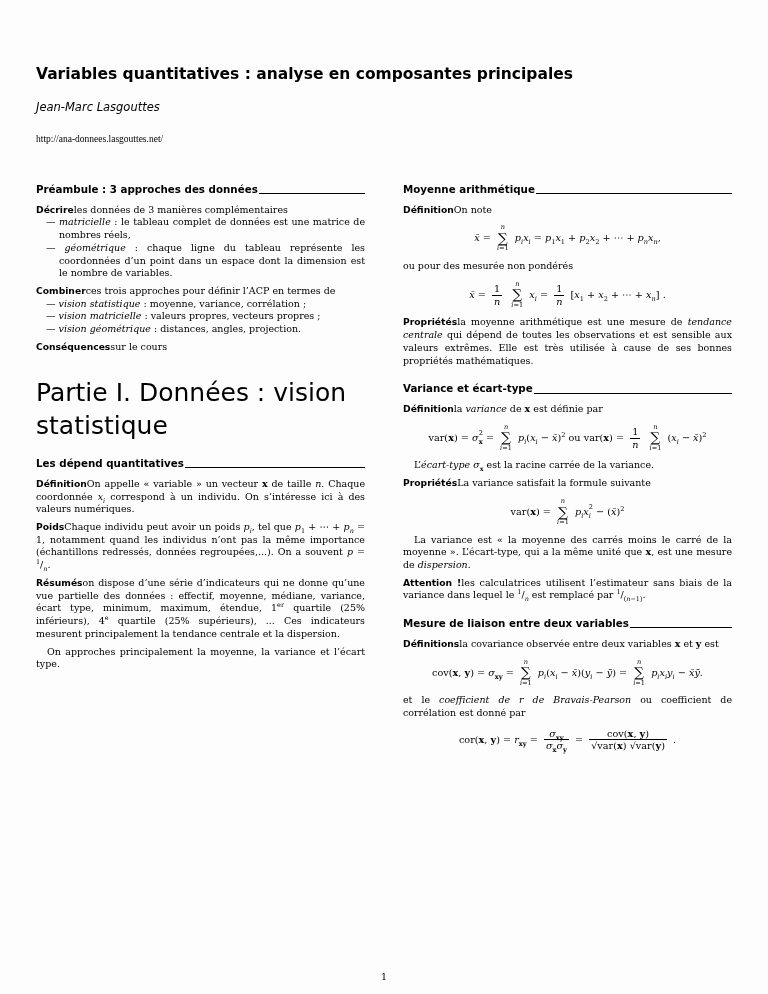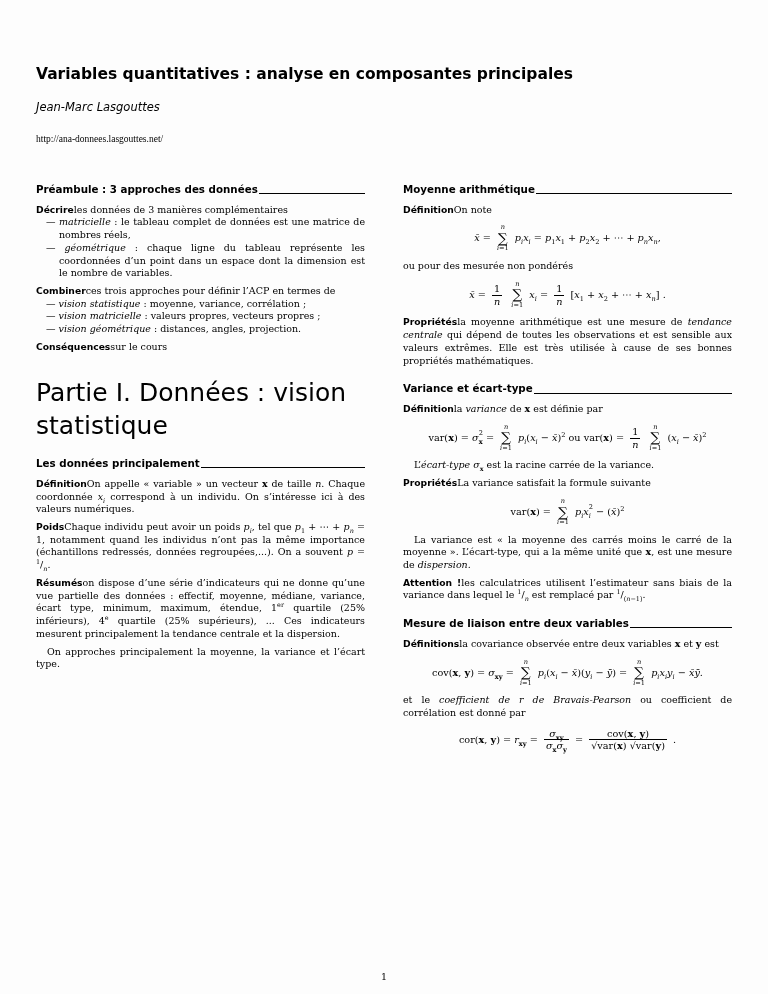--- a/index.html
+++ b/index.html
@@ -131,21 +131,21 @@
         <li>— <i>vision statistique</i> : moyenne, variance, corrélation ;</li>
         <li>— <i>vision matricielle</i> : valeurs propres, vecteurs propres ;</li>
         <li>— <i>vision géométrique</i> : distances, angles, projection.</li>
       </ul>
 
       <p class="para"><span class="plabel">Conséquences</span><span>sur le cours</span></p>
 
       <h2 class="part-title">Partie I. Données : vision statistique</h2>
 
       <div class="sec-head">
-        <span>Les données principalement</span>
+        <span>Les dépend quantitatives</span>
       </div>
 
       <p class="para"><span class="plabel">Définition</span><span>On appelle « variable » un vecteur <b>x</b> de taille <i>n</i>. Chaque coordonnée <i>x<sub>i</sub></i> correspond à un individu. On s’intéresse ici à des valeurs numériques.</span></p>
 
       <p class="para"><span class="plabel">Poids</span><span>Chaque individu peut avoir un poids <i>p<sub>i</sub></i>, tel que <i>p</i><sub>1</sub> + ⋯ + <i>p<sub>n</sub></i> = 1, notamment quand les individus n’ont pas la même importance (échantillons redressés, données regroupées,...). On a souvent <i>p</i> = <sup>1</sup>/<sub><i>n</i></sub>.</span></p>
 
       <p class="para"><span class="plabel">Résumés</span><span>on dispose d’une série d’indicateurs qui ne donne qu’une vue partielle des données : effectif, moyenne, médiane, variance, écart type, minimum, maximum, étendue, 1<sup>er</sup> quartile (25% inférieurs), 4<sup>e</sup> quartile (25% supérieurs), ... Ces indicateurs mesurent principalement la tendance centrale et la dispersion.</span></p>
 
       <p class="para indent">On approches principalement la moyenne, la variance et l’écart type.</p>
     </div>

